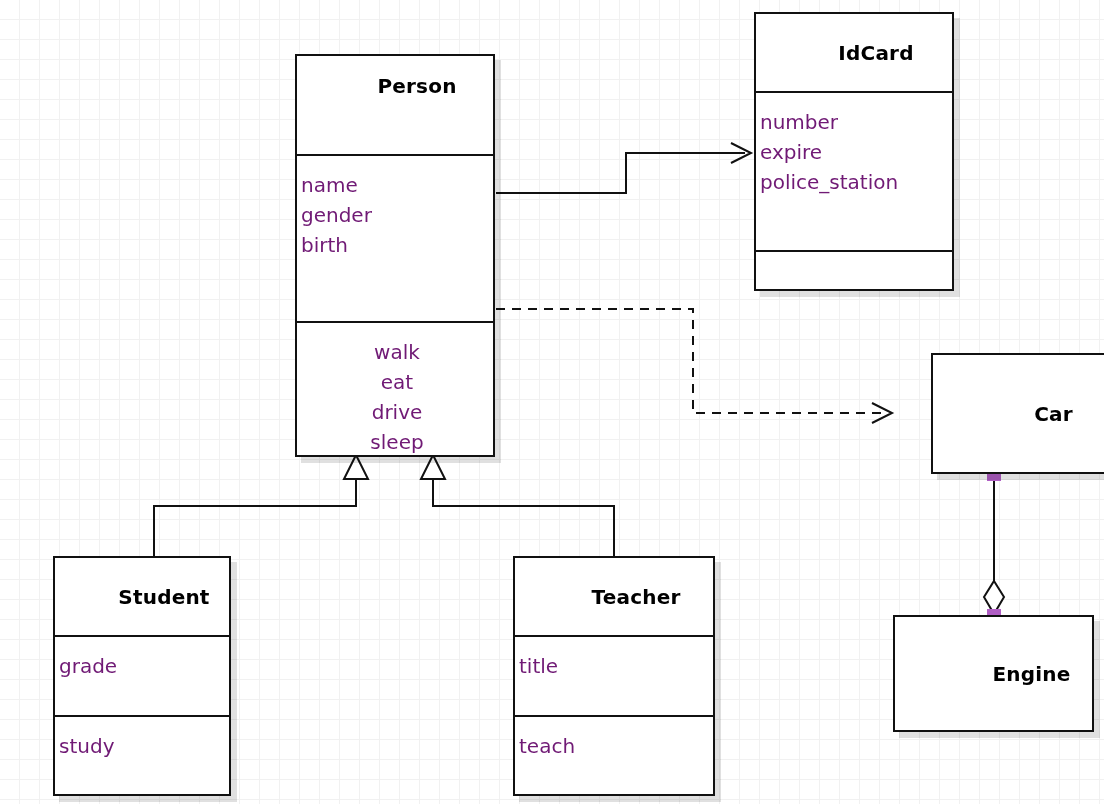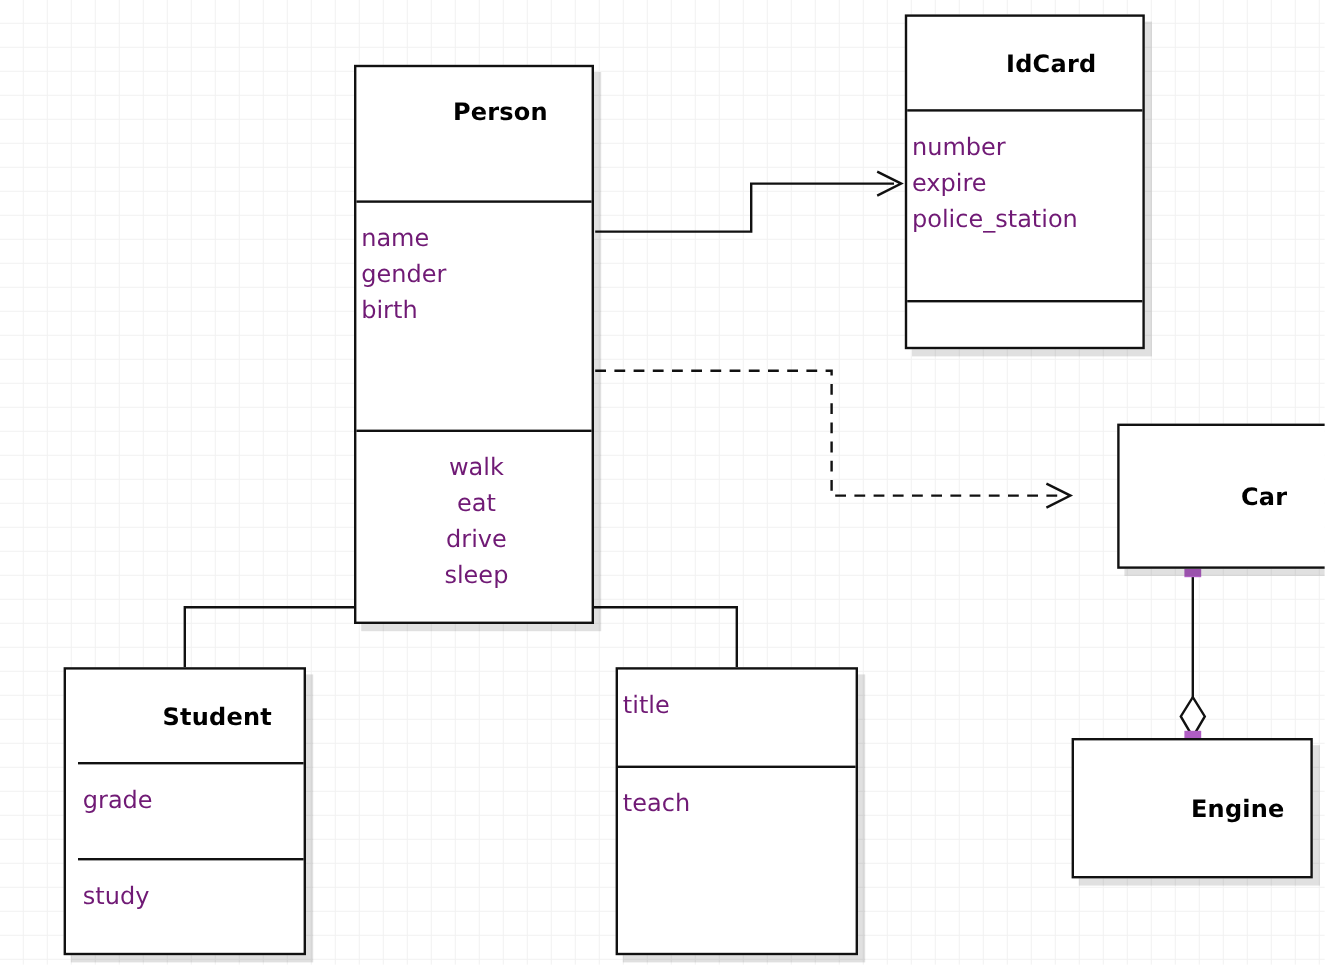--- a/index.html
+++ b/index.html
@@ -134,21 +134,21 @@
     </g>
 
     <g>
       <path class="edge-solid" d="M 994 474 L 994 615"></path>
       <polygon class="diamond-hollow" points="994,581 1004,597 994,614 984,597"></polygon>
       <rect class="endpoint-handle" x="987" y="467" width="14" height="14" fill="#b05ec4"></rect>
       <rect class="endpoint-handle" x="987" y="609" width="14" height="14" fill="#b05ec4"></rect>
     </g>
   </svg>
 
-  <div class="uml-class" style="left:295px; top:54px; width:200px; height:466px;gap:37px;">
+  <div class="uml-class" style="left:295px; top:54px; width:200px; height:403px;gap:37px;">
     <div class="compartment class-title" style="height:77px;">
       <span>Person</span>
     </div>
     <div class="compartment member-list" style="height:160px;">
       <span class="member">name</span>
       <span class="member">gender</span>
       <span class="member">birth</span>
     </div>
     <div class="compartment member-list" style="height:166px;align-items:center;">
       <span class="member">walk</span>
@@ -163,33 +163,36 @@
       <span>IdCard</span>
     </div>
     <div class="compartment member-list" style="height:159px;">
       <span class="member">number</span>
       <span class="member">expire</span>
       <span class="member">police_station</span>
     </div>
     <div class="compartment empty-compartment" style="height:39px;"></div>
   </div>
 
-  <div class="uml-class" style="left:53px; top:556px; width:202px; height:240px;padding-left:10px;">
+  <div class="uml-class" style="left:53px; top:556px; width:178px; height:240px;">
     <div class="compartment class-title" style="height:78px;">
       <span>Student</span>
     </div>
     <div class="compartment member-list" style="height:80px;">
       <span class="member">grade</span>
     </div>
     <div class="compartment member-list" style="height:80px;">
       <span class="member">study</span>
     </div>
   </div>
 
   <div class="uml-class" style="left:513px; top:556px; width:202px; height:240px;">
+    <div class="compartment class-title" style="height:78px;">
+      <span>Teacher</span>
+    </div>
     <div class="compartment member-list" style="height:80px;">
       <span class="member">title</span>
     </div>
     <div class="compartment member-list" style="height:80px;">
       <span class="member">teach</span>
     </div>
   </div>
 
   <div class="uml-class" style="left:931px; top:353px; width:201px; height:121px;">
     <div class="compartment class-title centered-title" style="height:100%;">

